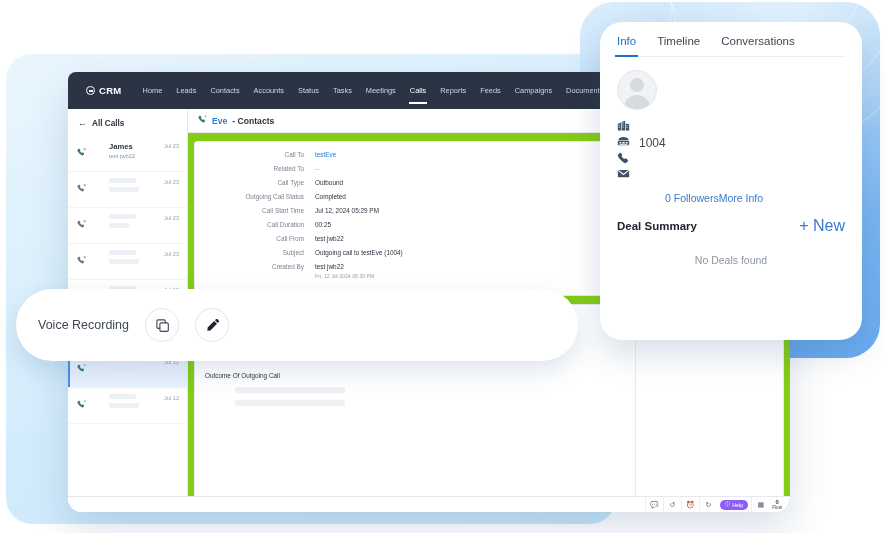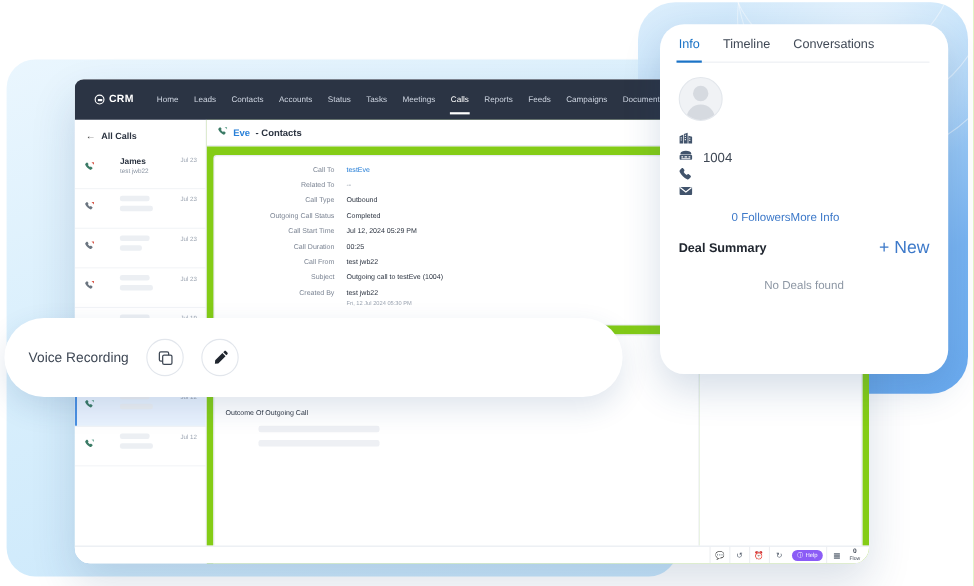--- a/index.html
+++ b/index.html
@@ -152,21 +152,21 @@
   .followers-row { display:flex; align-items:center; margin-top:9px;padding-left:48px; }
   .followers { font-size:10.5px; color:#3d79c9; cursor:pointer; }
   .more-info { font-size:10.5px; color:#3d79c9; cursor:pointer; }
   .deal-row { display:flex; justify-content:space-between; align-items:center; margin-top:13px; }
   .deal-title { font-size:11.5px; font-weight:bold; color:#20262f; }
   .add-new { font-size:16px; color:#3d79c9; cursor:pointer; }
   .no-deals { text-align:center; font-size:10.5px; color:#8d97a4; margin-top:19px; }
 
   
   .voice-bar {
-    position:absolute; left:4px; top:289px; width:562px; height:72px;
+    position:absolute; left:16px; top:289px; width:562px; height:72px;
     background:#fff; border-radius:36px; box-shadow:0 10px 26px rgba(30,70,130,.14);
     display:flex; align-items:center; padding:0 22px; gap:16px;
   }
   .voice-label { font-size:12.5px; color:#3f4855; white-space:nowrap; }
   .player {
     flex:1; height:44px; background:#fafbfc; border:1px solid #eceff3; border-radius:8px;
     display:flex; align-items:center; padding:0 13px; gap:11px;
   }
   .play-btn {
     width:25px;height:25px;border-radius:50%;background:#1878e8;flex-shrink:0;

